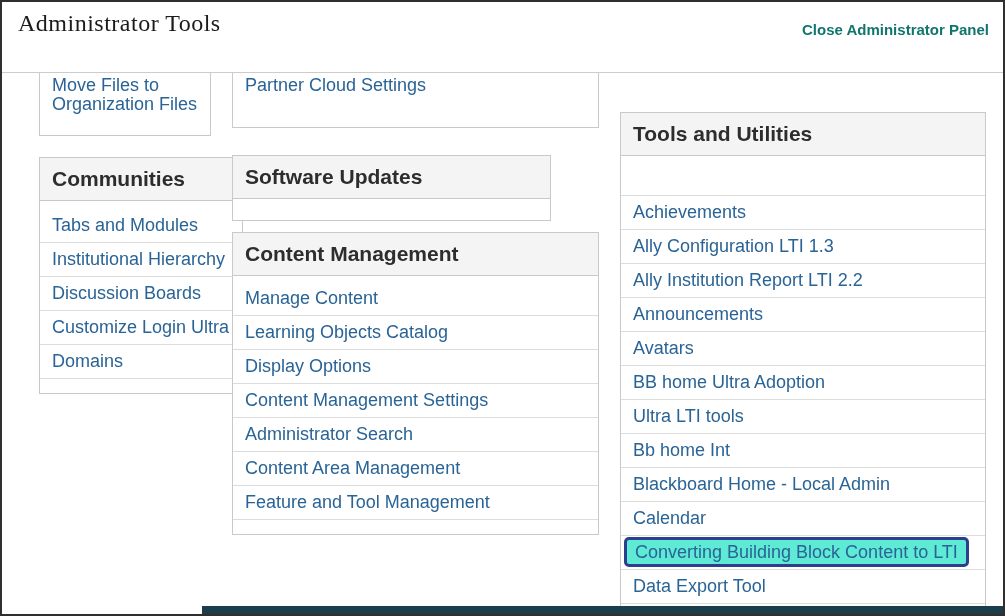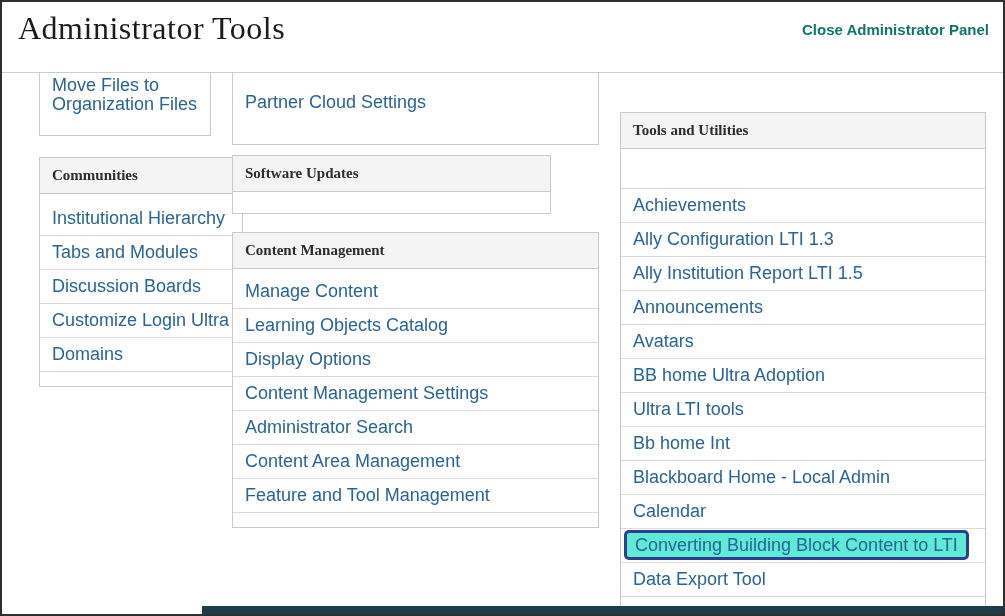--- a/index.html
+++ b/index.html
@@ -23,21 +23,21 @@
     background: #ffffff;
     border-bottom: 1px solid #cccccc;
     z-index: 5;
   }
   .page-title {
     position: absolute;
     left: 16px;
     top: 8px;
     margin: 0;
     font-family: "Liberation Serif", "DejaVu Serif", serif;
-    font-size: 32px;
+    font-size: 24px;
     font-weight: 400;
     color: #1b1b1b;
     letter-spacing: 0.5px;
   }
   .close-link {
     position: absolute;
     right: 14px;
     top: 19px;
     font-size: 15px;
     font-weight: bold;
@@ -53,24 +53,23 @@
     border: 1px solid var(--panel-border, #c9c9c9);
     z-index: 1;
   }
   .panel.cut-top { border-top: none; }
 
   .panel-heading {
     margin: 0;
     background: var(--panel-header-bg, #f4f4f4);
     border-bottom: 1px solid var(--panel-border, #c9c9c9);
     padding: 9px 12px;
-    font-size: 15px;
+    font-size: 21px;
     font-weight: bold;
     color: #2d2d2d;
-    font-family: Liberation Serif, serif;
   }
 
   ul.links {
     list-style: none;
     margin: 0;
     padding: 0;
   }
   ul.links li {
     padding: 7px 12px;
     border-bottom: 1px solid #dcdcdc;
@@ -84,21 +83,21 @@
   ul.links.plain li { border-bottom: none; }
 
   
   #panel-move-files      { left: 37px;  top: 70px;  width: 172px; height: 64px; }
   #panel-move-files ul.links { padding: 2px 0 0 0; }
   #panel-move-files ul.links li { padding: 2px 12px 6px; line-height: 19px; }
 
   #panel-communities     { left: 37px;  top: 155px; width: 204px; }
   #panel-communities ul.links { padding: 8px 0 14px 0; }
 
-  #panel-partner-cloud   { left: 230px; top: 69px;  width: 367px; height: 74px; }
+  #panel-partner-cloud   { left: 230px; top: 52px;  width: 367px; height: 74px; }
   #panel-partner-cloud ul.links { padding: 22px 0 0 0; }
   #panel-partner-cloud ul.links li { padding: 0 12px 10px; }
 
   #panel-software        { left: 230px; top: 153px; width: 319px; }
   #panel-software .empty-body { height: 21px; }
 
   #panel-content-mgmt    { left: 230px; top: 230px; width: 367px; }
   #panel-content-mgmt ul.links { padding: 6px 0 14px 0; }
 
   #panel-tools           { left: 618px; top: 110px; width: 366px; height: 520px; overflow: hidden; }
@@ -137,22 +136,22 @@
 
   <section class="panel cut-top" id="panel-move-files">
     <ul class="links plain">
         <li><a href="#">Move Files to Organization Files</a></li>
       </ul>
   </section>
 
   <section class="panel" id="panel-communities">
     <h2 class="panel-heading">Communities</h2>
     <ul class="links">
+        <li><a href="#">Tabs and Modules</a></li>
         <li><a href="#">Institutional Hierarchy</a></li>
-        <li><a href="#">Tabs and Modules</a></li>
         <li><a href="#">Discussion Boards</a></li>
         <li><a href="#">Customize Login Ultra</a></li>
         <li><a href="#">Domains</a></li>
       </ul>
   </section>
 
   <section class="panel cut-top" id="panel-partner-cloud">
     <ul class="links plain">
         <li><a href="#">Partner Cloud Settings</a></li>
       </ul>
@@ -175,21 +174,21 @@
         <li><a href="#">Feature and Tool Management</a></li>
       </ul>
   </section>
 
   <section class="panel" id="panel-tools">
     <h2 class="panel-heading">Tools and Utilities</h2>
     <div class="spacer-row"></div>
     <ul class="links">
         <li><a href="#">Achievements</a></li>
         <li><a href="#">Ally Configuration LTI 1.3</a></li>
-        <li><a href="#">Ally Institution Report LTI 1.5</a></li>
+        <li><a href="#">Ally Institution Report LTI 2.2</a></li>
         <li><a href="#">Announcements</a></li>
         <li><a href="#">Avatars</a></li>
         <li><a href="#">BB home Ultra Adoption</a></li>
         <li><a href="#">Ultra LTI tools</a></li>
         <li><a href="#">Bb home Int</a></li>
         <li><a href="#">Blackboard Home - Local Admin</a></li>
         <li><a href="#">Calendar</a></li>
         <li><a href="#" class="highlighted">Converting Building Block Content to LTI</a></li>
         <li><a href="#">Data Export Tool</a></li>
         <li><a href="#">Email</a></li>

